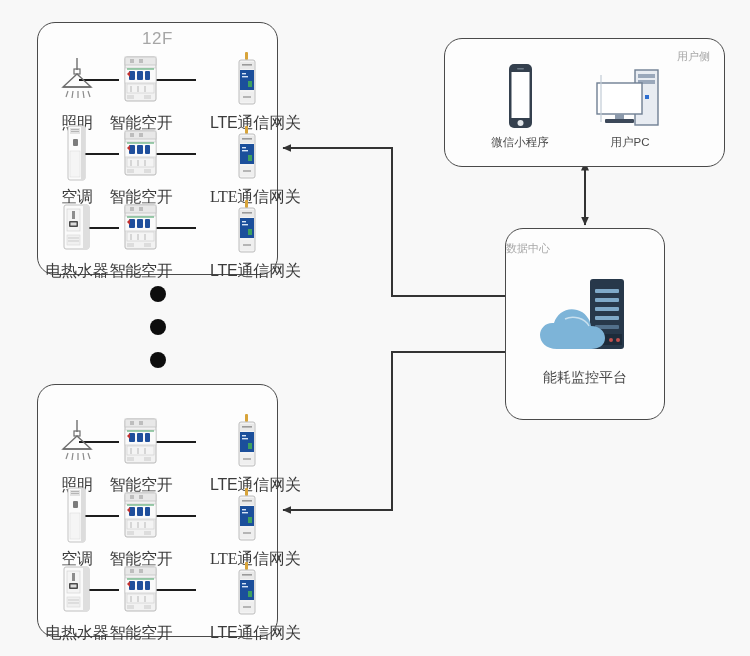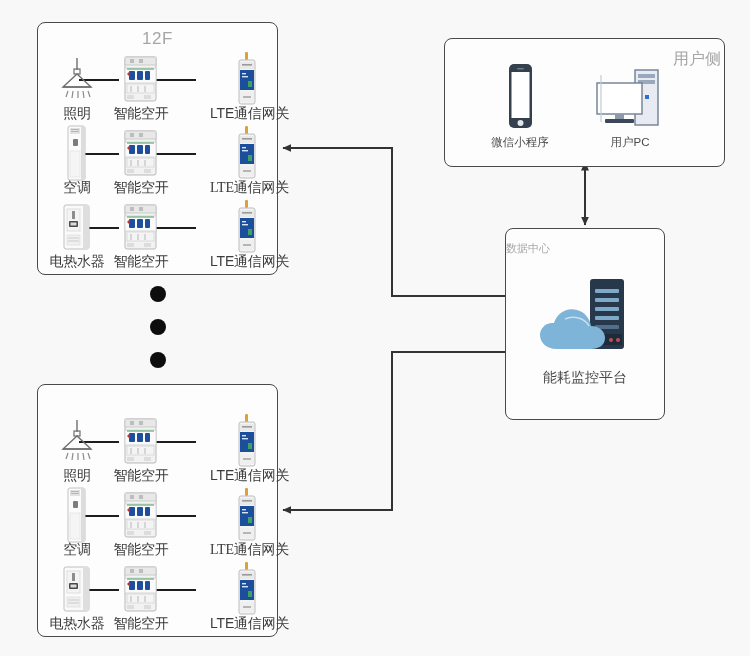--- a/index.html
+++ b/index.html
@@ -19,21 +19,21 @@
     position: absolute;
     inset: 0;
     width: 750px;
     height: 656px;
   }
   
   .panel {
     position: absolute;
     background: #fdfdfd;
     border: 1.6px solid #4a4a4a;
-    border-radius: 8px;
+    border-radius: 18px;
     box-sizing: border-box;
   }
   #floor-panel-12f { left: 37px;  top: 22px;  width: 241px; height: 253px; }
   #floor-panel-1f  { left: 37px;  top: 384px; width: 241px; height: 253px; }
   #user-side-panel { left: 444px; top: 38px;  width: 281px; height: 129px; }
   #data-center-panel { left: 505px; top: 228px; width: 160px; height: 192px; }
 
   .panel-title {
     position: absolute;
     color: #a6a6a6;
@@ -41,22 +41,22 @@
     white-space: nowrap;
   }
   .floor-title {
     top: 6px;
     left: 0; right: 0;
     text-align: center;
     font-size: 17px;
     letter-spacing: 0.5px;
   }
   .user-title {
-    top: 10px; right: 3px;
-    font-size: 16px;
+    top: 10px; right: 14px;
+    font-size: 11px;
   }
   .dc-title {
     top: 12px; left: 0; right: 0;
     font-size: 11px;
   }
 
   
   .dev-row { position: absolute; left: 0; width: 241px; height: 84px; }
   .row-0 { top: 30px; }
   .row-1 { top: 104px; font-family: Liberation Serif, serif; }
@@ -72,23 +72,23 @@
   .dev-breaker   { left: 66px; }
   .dev-gateway   { left: 172px; }
 
   .dev-art {
     height: 52px;
     display: flex;
     align-items: center;
     justify-content: center;
   }
   .dev-label {
-    font-size: 14px;
+    font-size: 16px;
     color: #3b3b3b;
-    margin-top: 0;
+    margin-top: 8px;
     white-space: nowrap;
     letter-spacing: -0.2px;
   }
 
   
   .wire {
     position: absolute;
     height: 2px;
     background: #1d1d1d;
     top: 26px;

